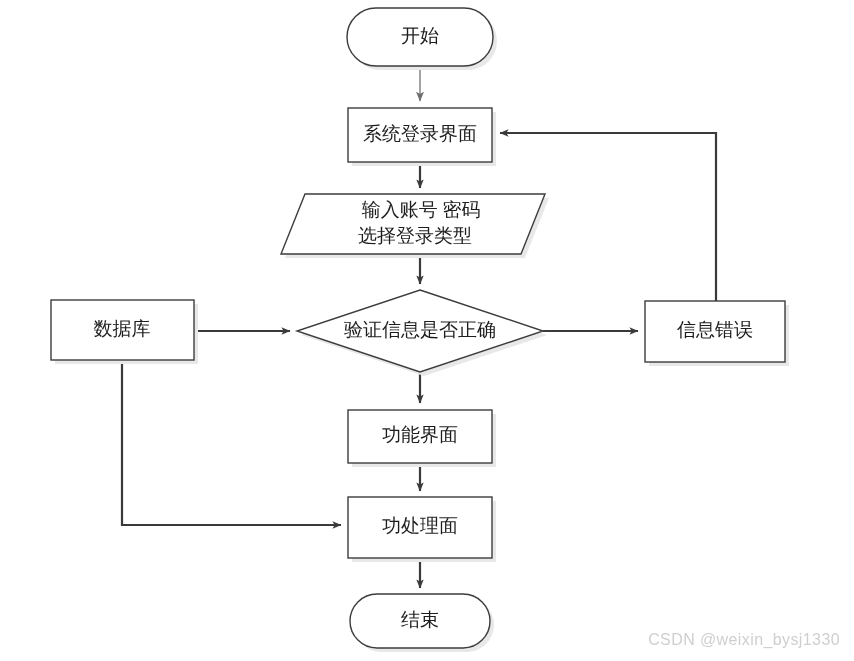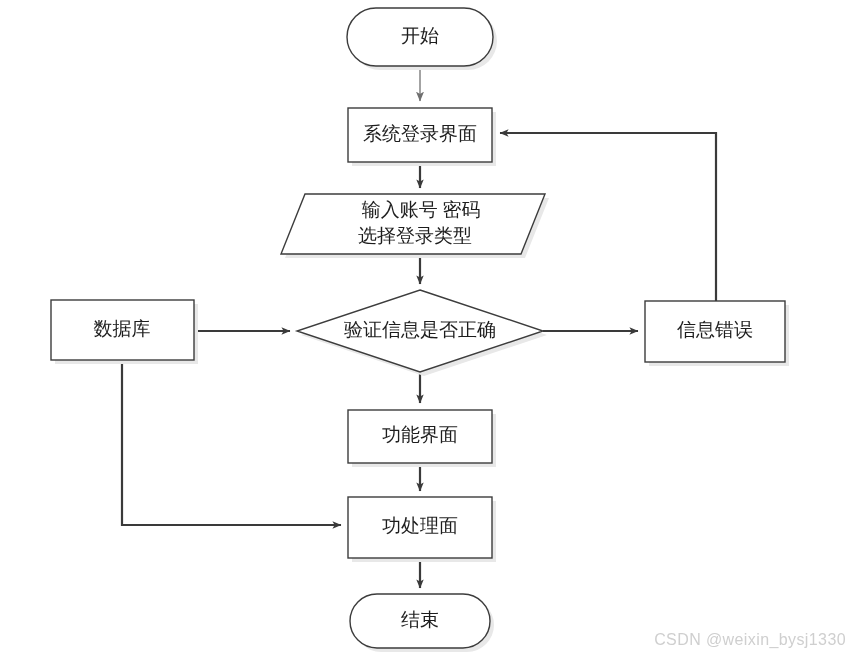--- a/index.html
+++ b/index.html
@@ -43,21 +43,21 @@
     stroke: #3a3a3a;
     stroke-width: 2.2;
   }
   .edge-thin {
     fill: none;
     stroke: #8c8c8c;
     stroke-width: 1.6;
   }
   .watermark {
     position: absolute;
-    right: 8px;
+    right: 14px;
     bottom: 12px;
     font-family: "Liberation Sans", "DejaVu Sans", sans-serif;
     font-size: 16px;
     color: #cfcfcf;
     letter-spacing: 0.4px;
     white-space: nowrap;
     user-select: none;
   }
 </style>
 </head>

